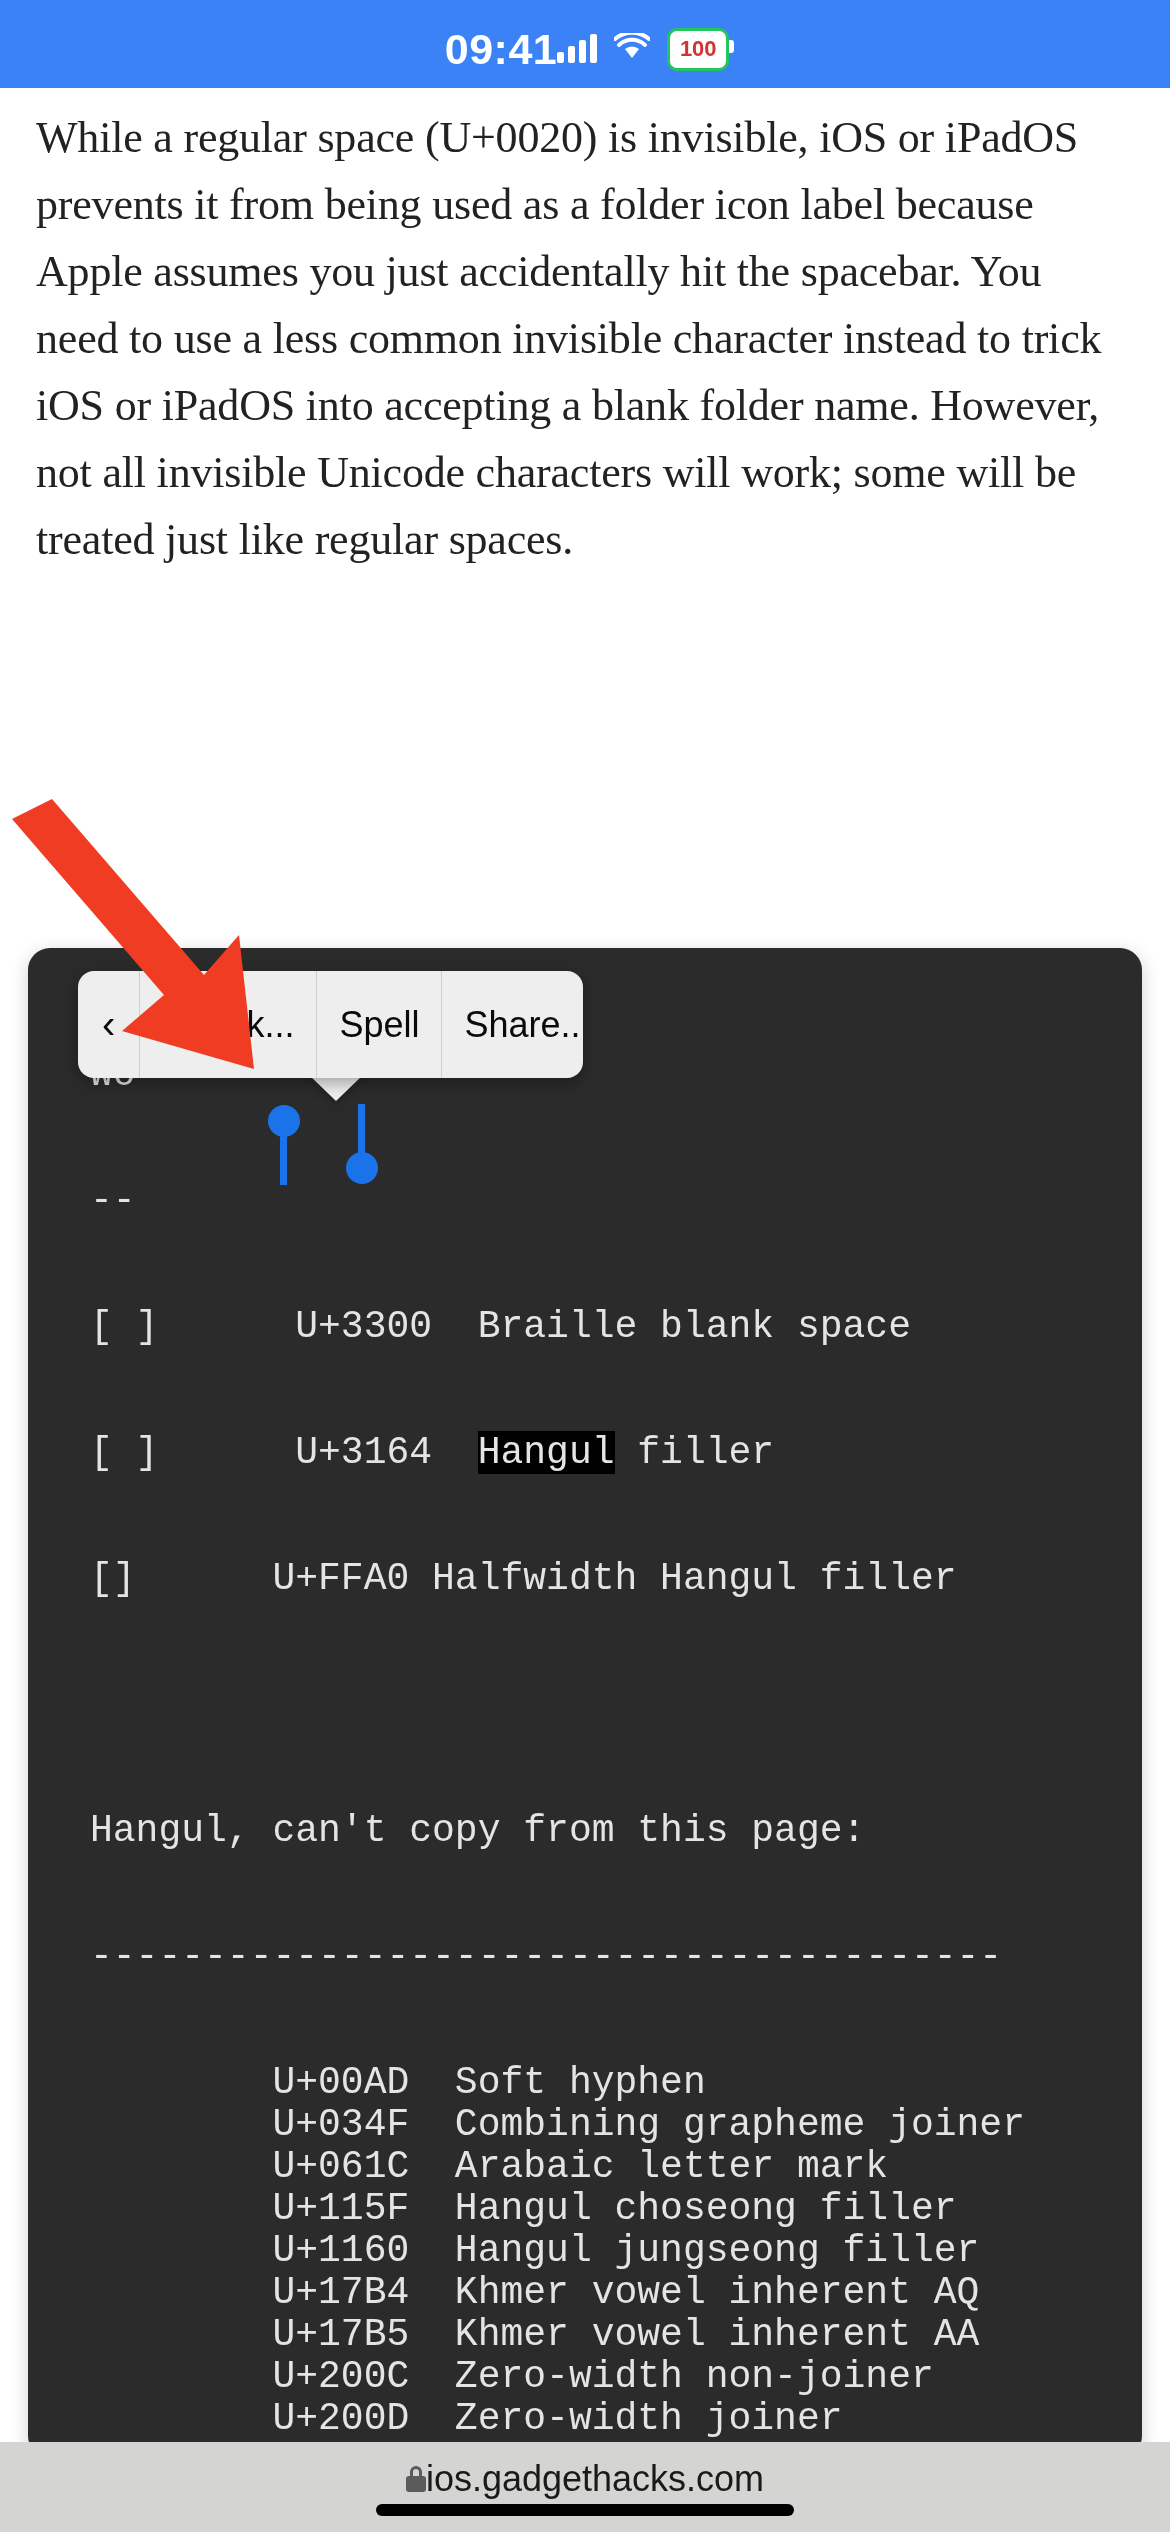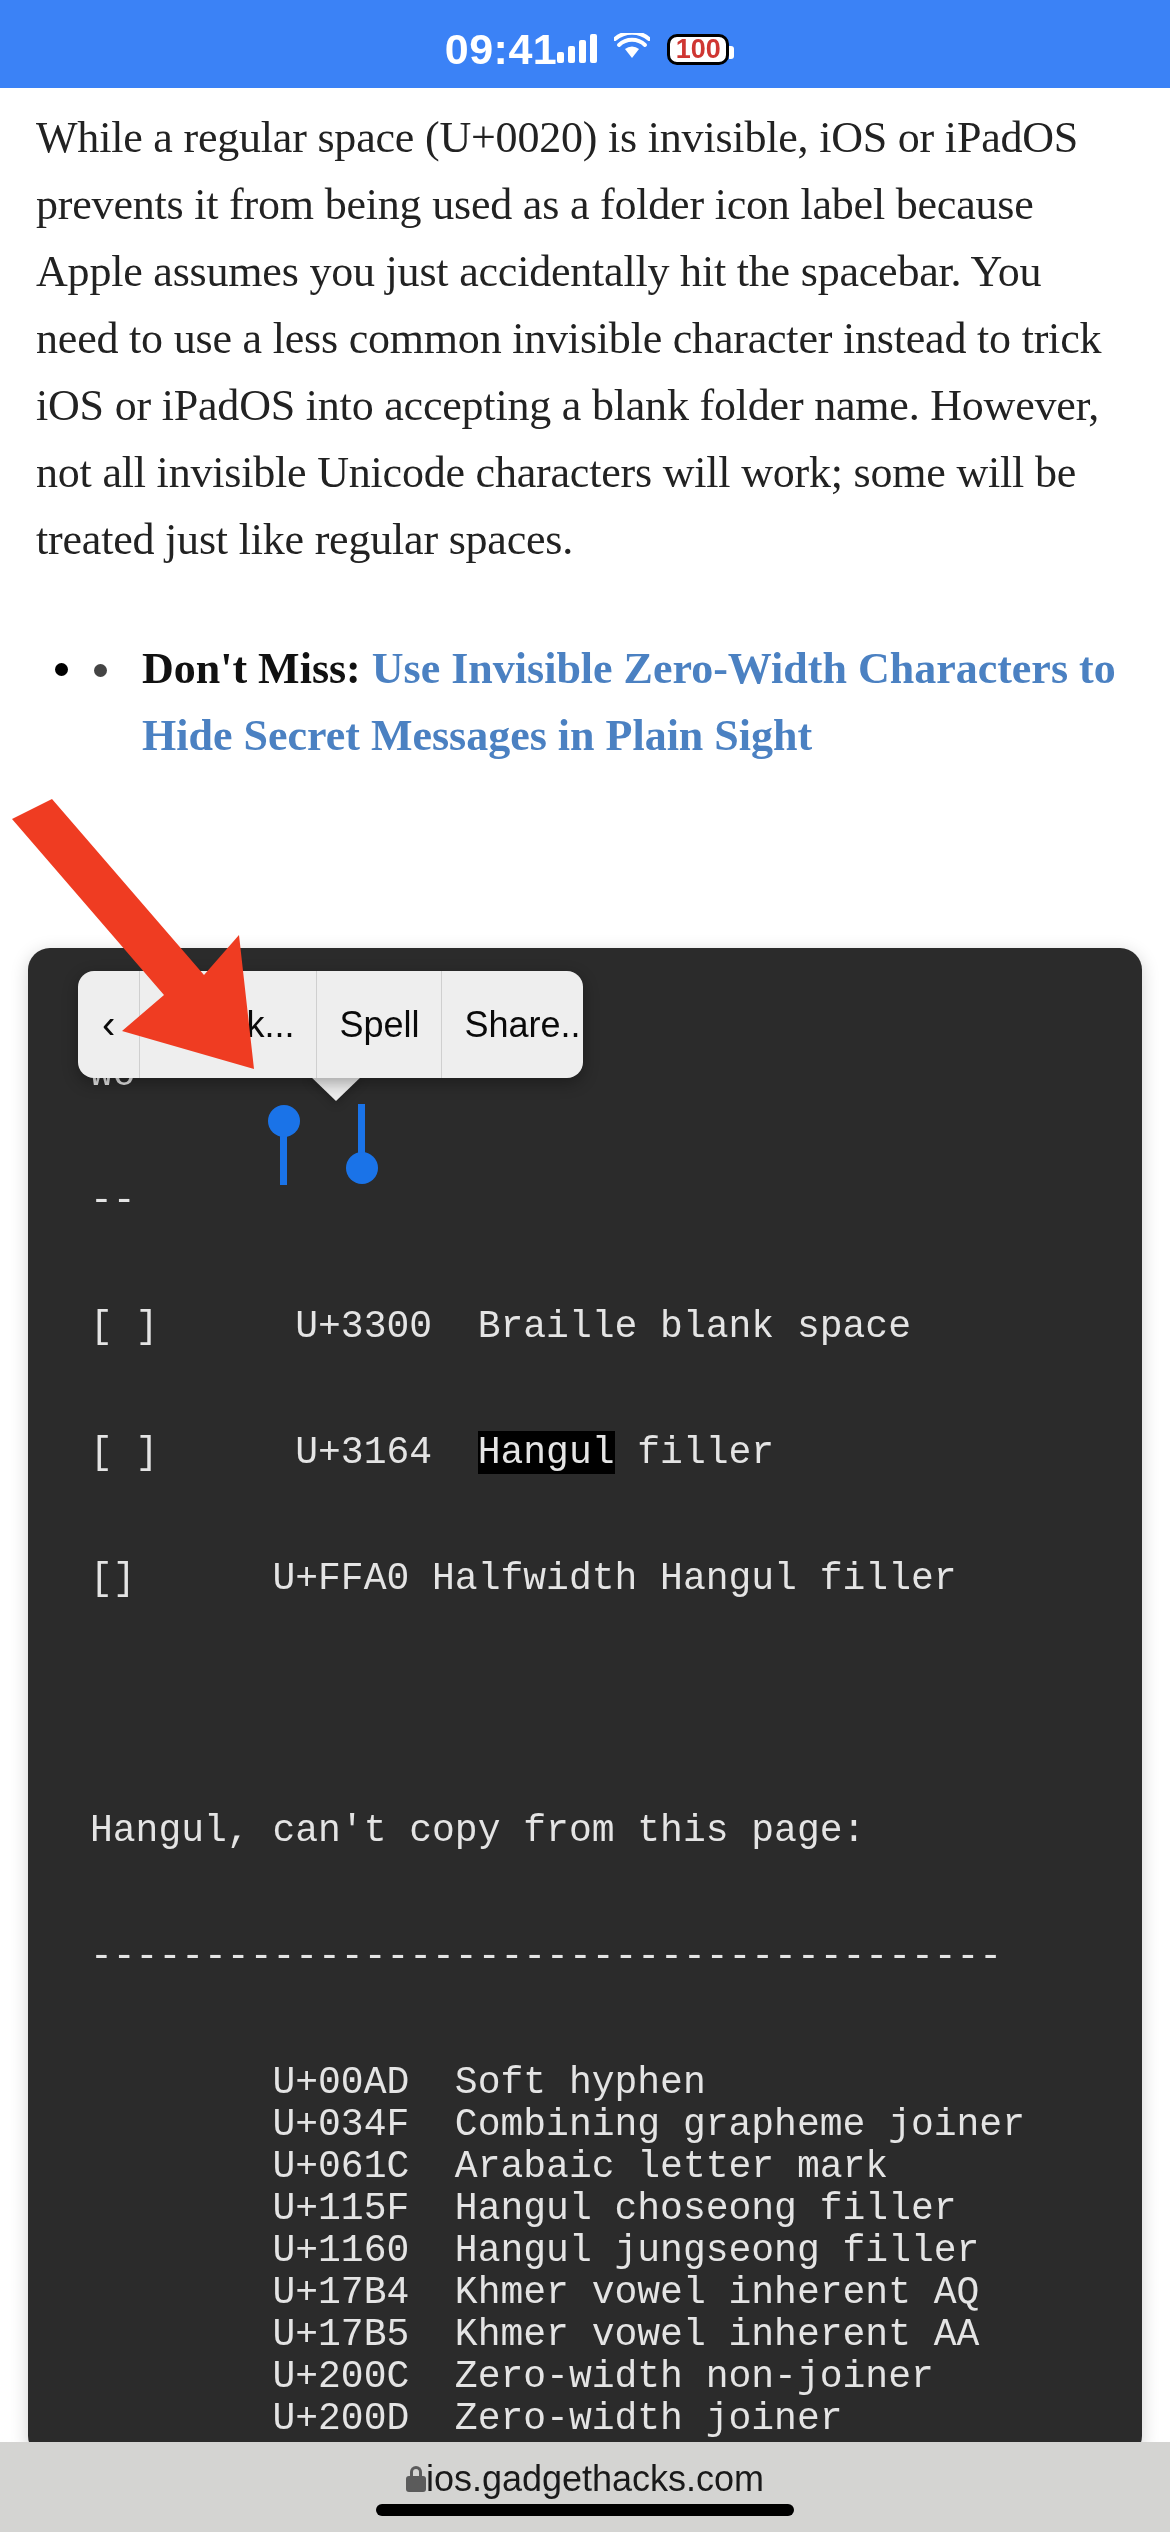--- a/index.html
+++ b/index.html
@@ -20,23 +20,23 @@
   }
   .sb-time{ font-size:43px; font-weight:600; letter-spacing:.5px; padding-top:10px;}
   .sb-right{ display:flex; align-items:center; gap:17px; padding-top:10px;}
   .sig{ display:flex; align-items:flex-end; gap:4px; height:28px;}
   .sig i{ display:block; width:7px; background:#fff; border-radius:2px;}
   .sig i:nth-child(1){height:11px}
   .sig i:nth-child(2){height:17px}
   .sig i:nth-child(3){height:23px}
   .sig i:nth-child(4){height:29px}
   .batt{
-    border:3px solid #000000; border-radius:10px; width:62px; height:31px;
+    border:3px solid #22c55e; border-radius:10px; width:62px; height:43px;
     display:flex; align-items:center; justify-content:center;
-    background:#fff; color:#cf3632; font-size:27px; font-weight:700;
+    background:#fff; color:#cf3632; font-size:22px; font-weight:700;
     position:relative;
   }
   .batt:after{
     content:""; position:absolute; right:-8px; top:9px; width:5px; height:13px;
     background:#fff; border-radius:0 3px 3px 0;
   }
 
   
   .article{
     position:absolute; top:88px; left:0; width:1170px;
@@ -141,26 +141,20 @@
           </svg>
       </span>
       <span class="batt">
           <span>100</span>
         </span>
     </div>
   </div>
 
   <div class="article">
     <p class="para">While a regular space (U+0020) is invisible, iOS or iPadOS prevents it from being used as a folder icon label because Apple assumes you just accidentally hit the spacebar. You need to use a less common invisible character instead to trick iOS or iPadOS into accepting a blank folder name. However, not all invisible Unicode characters will work; some will be treated just like regular spaces.</p>
-    <ul class="bullet-list">
-      <li class="bullet-li">
-        <span class="dm-label">Don't Miss:</span>
-        <span class="dm-link">Use Invisible Zero-Width Characters to Hide Secret Messages in Plain Sight</span>
-      </li>
-    </ul>
   </div>
 
   <div class="codeblock">
     <div class="codeinner">
       <div class="code-line">Wo</div>
       <div class="code-line">--</div>
       <div class="code-line">[ ]      U+3300  Braille blank space</div>
       <div class="code-line">[ ]      U+3164  <span class="sel">Hangul</span> filler</div>
       <div class="code-line">[]      U+FFA0 Halfwidth Hangul filler</div>
       <div class="code-line"> </div>

